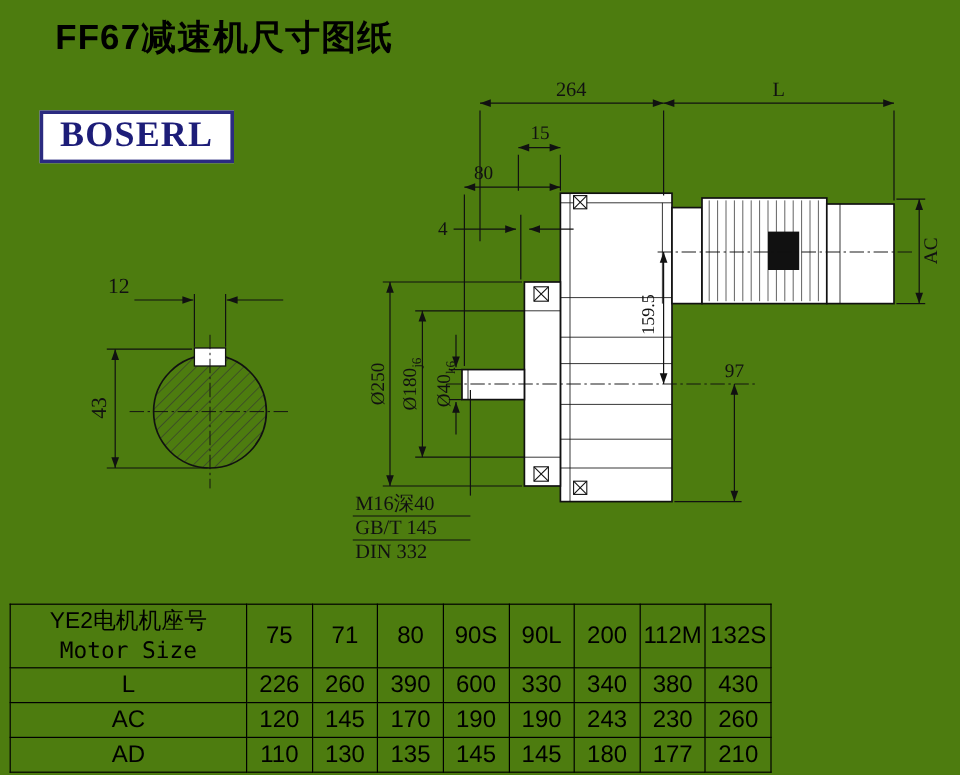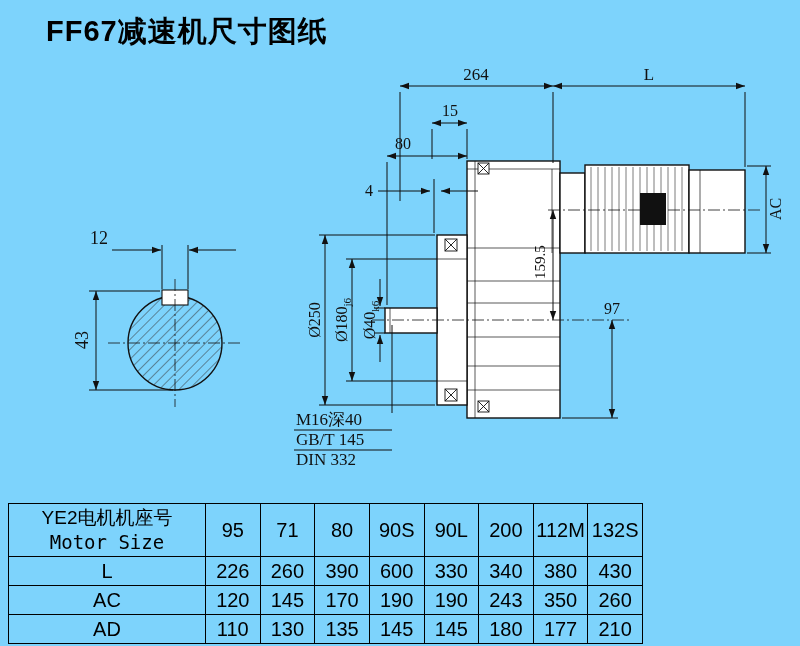--- a/index.html
+++ b/index.html
@@ -1,16 +1,16 @@
 <!DOCTYPE html>
 <html><head>
 <meta charset="utf-8">
 <style>
   html,body{margin:0;padding:0;background:#ffffff;}
-  .page{position:relative;width:800px;height:646px;background:#7dd3fc;overflow:hidden;
+  .page{position:relative;width:800px;height:646px;background:#4d7c0f;overflow:hidden;
         font-family:"Liberation Sans",sans-serif;color:#111;}
   .title{position:absolute;left:46px;top:12px;font-size:29px;font-weight:bold;
          letter-spacing:1px;color:#000;}
   .logo{position:absolute;left:33px;top:92px;border:3px solid #2b2b80;color:#1d1d78;
         font-family:"Liberation Serif",serif;font-weight:bold;font-size:30px;
         padding:1px 14px 3px 14px;letter-spacing:1px;background:#fff;}
   svg text{font-family:"Liberation Serif",serif;fill:#111;}
   .size-table{position:absolute;left:8px;top:503px;width:635px;border-collapse:collapse;
               table-layout:fixed;}
   .size-table th,.size-table td{border:1px solid #000;text-align:center;vertical-align:middle;
@@ -20,20 +20,21 @@
   .size-table tr.row td{height:28px;}
   .hdr-line1{display:block;font-size:19px;line-height:24px;}
   .hdr-line2{display:block;font-family:"DejaVu Sans Mono",monospace;font-size:19px;line-height:24px;}
 </style>
 </head>
 <body>
 
 <div class="page">
 
   <div class="title">FF67减速机尺寸图纸</div>
+  <div class="logo">BOSERL</div>
 
   <svg width="800" height="450" viewBox="0 0 800 450" style="position:absolute;left:0;top:53px;">
     <defs>
       <marker id="mA" viewBox="0 0 10 8" refX="9.5" refY="4" markerWidth="11" markerHeight="8" orient="auto-start-reverse">
         <path d="M0.5,0.8 L9.5,4 L0.5,7.2 z" fill="#111"></path>
       </marker>
       <pattern id="hatch" width="7" height="7" patternTransform="rotate(45)" patternUnits="userSpaceOnUse">
         <line x1="0" y1="0" x2="0" y2="7" stroke="#333" stroke-width="1"></line>
       </pattern>
     </defs>
@@ -184,21 +185,21 @@
     </g>
   </svg>
 
   <table class="size-table">
     <tbody>
         <tr class="hdr">
       <th class="c0">
         <span class="hdr-line1">YE2电机机座号</span>
         <span class="hdr-line2">Motor Size</span>
       </th>
-      <th>95</th>
+      <th>75</th>
       <th>71</th>
       <th>80</th>
       <th>90S</th>
       <th>90L</th>
       <th>200</th>
       <th>112M</th>
       <th>132S</th>
     </tr>
     <tr class="row">
       <td class="c0">L</td>
@@ -212,21 +213,21 @@
       <td>430</td>
     </tr>
     <tr class="row">
       <td class="c0">AC</td>
       <td>120</td>
       <td>145</td>
       <td>170</td>
       <td>190</td>
       <td>190</td>
       <td>243</td>
-      <td>350</td>
+      <td>230</td>
       <td>260</td>
     </tr>
     <tr class="row">
       <td class="c0">AD</td>
       <td>110</td>
       <td>130</td>
       <td>135</td>
       <td>145</td>
       <td>145</td>
       <td>180</td>

